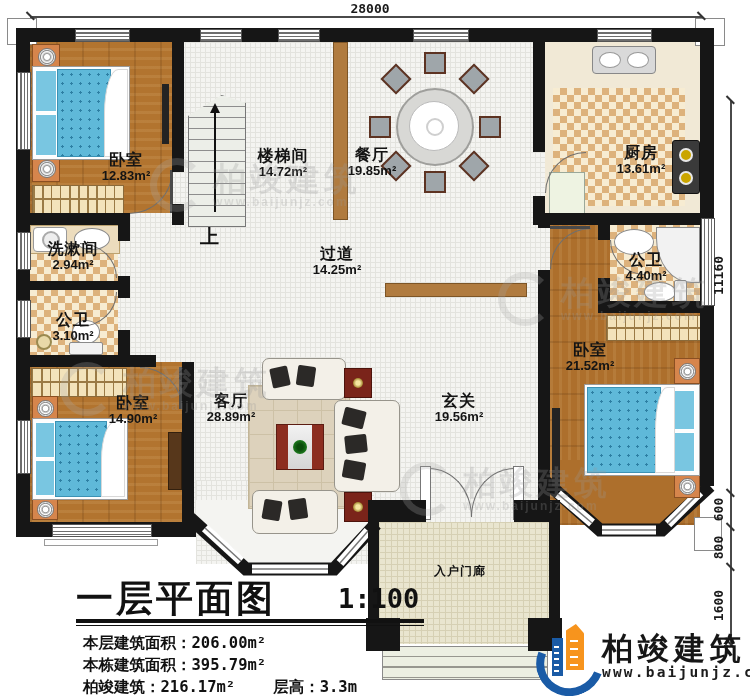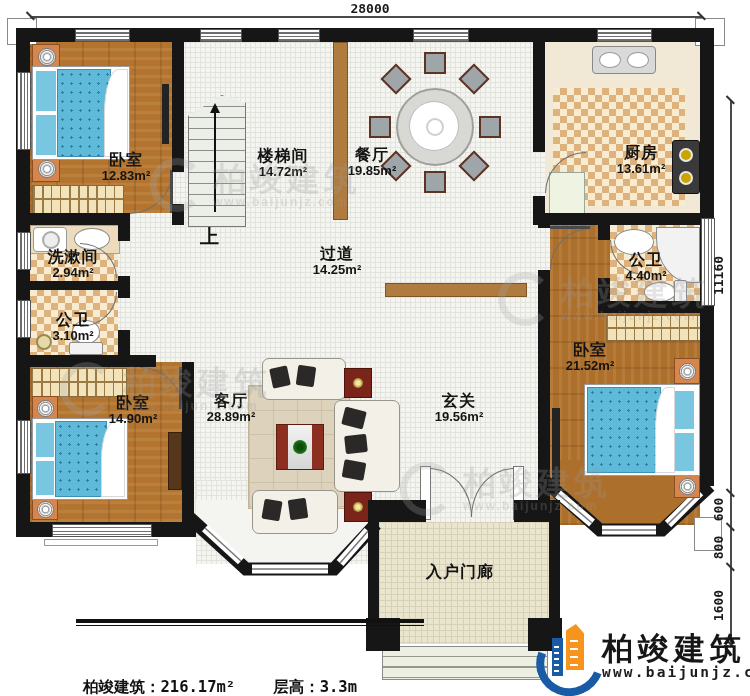--- a/index.html
+++ b/index.html
@@ -316,21 +316,21 @@
       <div class="ar">14.72m²</div>
     </div>
   <div class="label" style="left:372px;top:162px;">
       <div class="nm">餐厅</div>
       <div class="ar">19.85m²</div>
     </div>
   <div class="label" style="left:641px;top:160px;">
       <div class="nm">厨房</div>
       <div class="ar">13.61m²</div>
     </div>
-  <div class="label" style="left:73px;top:264px;">
+  <div class="label" style="left:73px;top:256px;">
       <div class="nm">洗漱间</div>
       <div class="ar">2.94m²</div>
     </div>
   <div class="label" style="left:73px;top:327px;">
       <div class="nm">公卫</div>
       <div class="ar">3.10m²</div>
     </div>
   <div class="label" style="left:337px;top:261px;">
       <div class="nm">过道</div>
       <div class="ar">14.25m²</div>
@@ -349,21 +349,21 @@
     </div>
   <div class="label" style="left:231px;top:408px;">
       <div class="nm">客厅</div>
       <div class="ar">28.89m²</div>
     </div>
   <div class="label" style="left:459px;top:408px;">
       <div class="nm">玄关</div>
       <div class="ar">19.56m²</div>
     </div>
   <div class="label" style="left:460px;top:572px;">
-      <div class="nm" style="font-size:16px;">入户门廊</div>
+      <div class="nm" style="font-size:12px;">入户门廊</div>
     </div>
 
   <div class="dimline" style="left:30px;top:16px;width:672px;height:1.5px;"></div>
   <div class="tick" style="left:25px;top:15px;"></div>
   <div class="tick" style="left:696px;top:15px;"></div>
   <div class="dimtext" style="left:330px;top:1px;width:80px;">28000</div>
   <div class="dimline" style="left:730px;top:100px;width:1.5px;height:546px;"></div>
   <div class="tick" style="left:725px;top:99px;"></div>
   <div class="tick" style="left:725px;top:492px;"></div>
   <div class="tick" style="left:725px;top:526px;"></div>
@@ -396,22 +396,26 @@
       </div>
   </div>
   <div class="wm" style="left:400px;top:462px;">
     <div class="wmcirc"></div>
     <div class="wmtxt">
         <div class="wmname">柏竣建筑</div>
         <div class="wmsite">www.baijunjz.com</div>
       </div>
   </div>
 
+  <div class="tb-title">一层平面图</div>
+  <div class="tb-scale">1:100</div>
   <div class="tb-rule1"></div>
   <div class="tb-rule2"></div>
+  <div class="statline" style="top:633px;"><span>本层建筑面积：</span><span class="statval">206.00m²</span></div>
+  <div class="statline" style="top:655px;"><span>本栋建筑面积：</span><span class="statval">395.79m²</span></div>
   <div class="statline" style="top:677px;"><span>柏竣建筑：</span><span class="statval">216.17m²</span><span class="gap40"></span><span>层高：</span><span class="statval">3.3m</span></div>
 
   <div class="logo-icon">
     <div class="swoosh"></div>
     <div class="bldg-orange"></div>
     <div class="bldg-blue"></div>
   </div>
   <div class="logo-name">柏竣建筑</div>
   <div class="logo-site">www.baijunjz.com</div>
 

